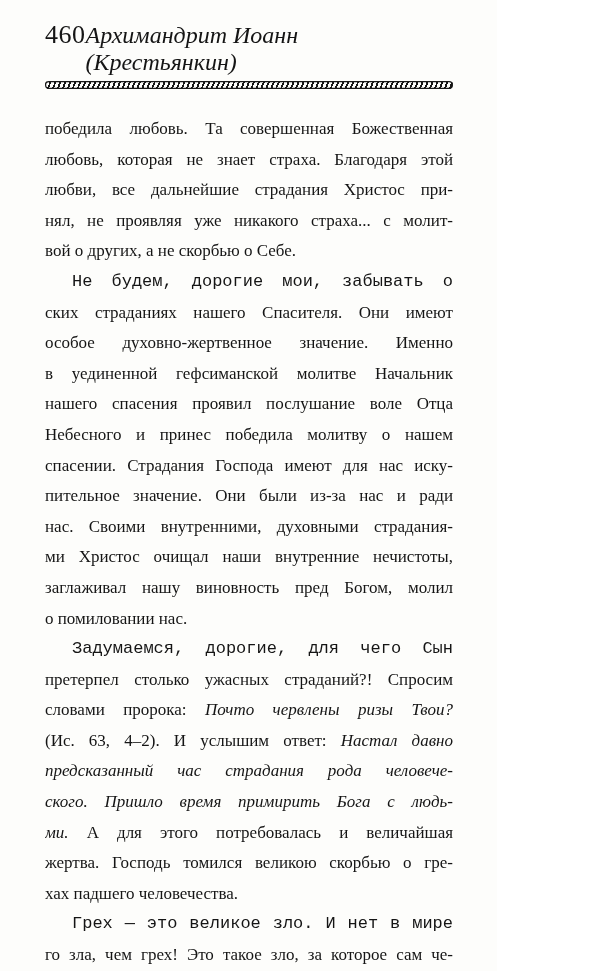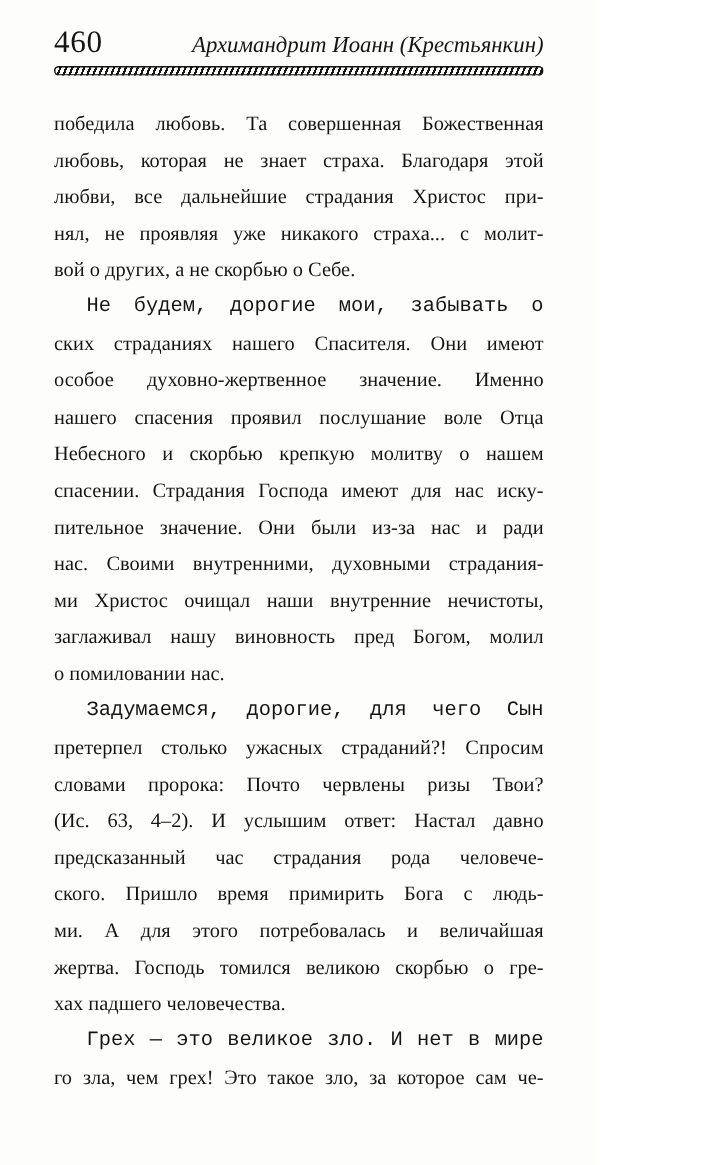--- a/index.html
+++ b/index.html
@@ -23,21 +23,21 @@
     display: flex;
     justify-content: space-between;
     align-items: baseline;
   }
   .page-number {
     font-size: 26px;
     font-weight: 500;
     letter-spacing: 0.5px;
   }
   .running-title {
-    font-size: 19px;
+    font-size: 24px;
     font-style: italic;
   }
   .rope-divider {
     margin-top: 5px;
     height: 8px;
     border-radius: 5px;
     background: repeating-linear-gradient(112deg, #161616 0 1.8px, #fdfdfb 1.8px 4.6px);
     box-shadow: inset 0 0 0 1.2px #161616;
   }
   .text-block {
@@ -53,21 +53,21 @@
     overflow: hidden;
     height: 30.6px;
   }
   .line.noj {
     text-align-last: left;
   }
   .para.indent .line:first-child {
     text-indent: 27px;
     font-family: Liberation Mono, monospace;
   }
-  .it { }
+  .it { font-style: italic; }
 </style>
 </head>
 <body>
 
 <div class="page">
   <div class="header">
     <span class="page-number">460</span>
     <span class="running-title">Архимандрит Иоанн (Крестьянкин)</span>
   </div>
   <div class="rope-divider"></div>
@@ -76,22 +76,23 @@
         <div class="line"><span>победила любовь. Та совершенная Божественная</span></div>
         <div class="line"><span>любовь, которая не знает страха. Благодаря этой</span></div>
         <div class="line"><span>любви, все дальнейшие страдания Христос при-</span></div>
         <div class="line"><span>нял, не проявляя уже никакого страха... с молит-</span></div>
         <div class="line noj"><span>вой о других, а не скорбью о Себе.</span></div>
       </div>
       <div class="para indent">
         <div class="line"><span>Не будем, дорогие мои, забывать о гефсиман-</span></div>
         <div class="line"><span>ских страданиях нашего Спасителя. Они имеют</span></div>
         <div class="line"><span>особое духовно-жертвенное значение. Именно</span></div>
+        <div class="line"><span>в уединенной гефсиманской молитве Начальник</span></div>
         <div class="line"><span>нашего спасения проявил послушание воле Отца</span></div>
-        <div class="line"><span>Небесного и скорбью крепкую молитву о нашем</span></div>
+        <div class="line"><span>Небесного и принес победила молитву о нашем</span></div>
         <div class="line"><span>спасении. Страдания Господа имеют для нас иску-</span></div>
         <div class="line"><span>пительное значение. Они были из-за нас и ради</span></div>
         <div class="line"><span>нас. Своими внутренними, духовными страдания-</span></div>
         <div class="line"><span>ми Христос очищал наши внутренние нечистоты,</span></div>
         <div class="line"><span>заглаживал нашу виновность пред Богом, молил</span></div>
         <div class="line noj"><span>о помиловании нас.</span></div>
       </div>
       <div class="para indent">
         <div class="line"><span>Задумаемся, дорогие, для чего Сын Божий</span></div>
         <div class="line"><span>претерпел столько ужасных страданий?! Спросим</span></div>

